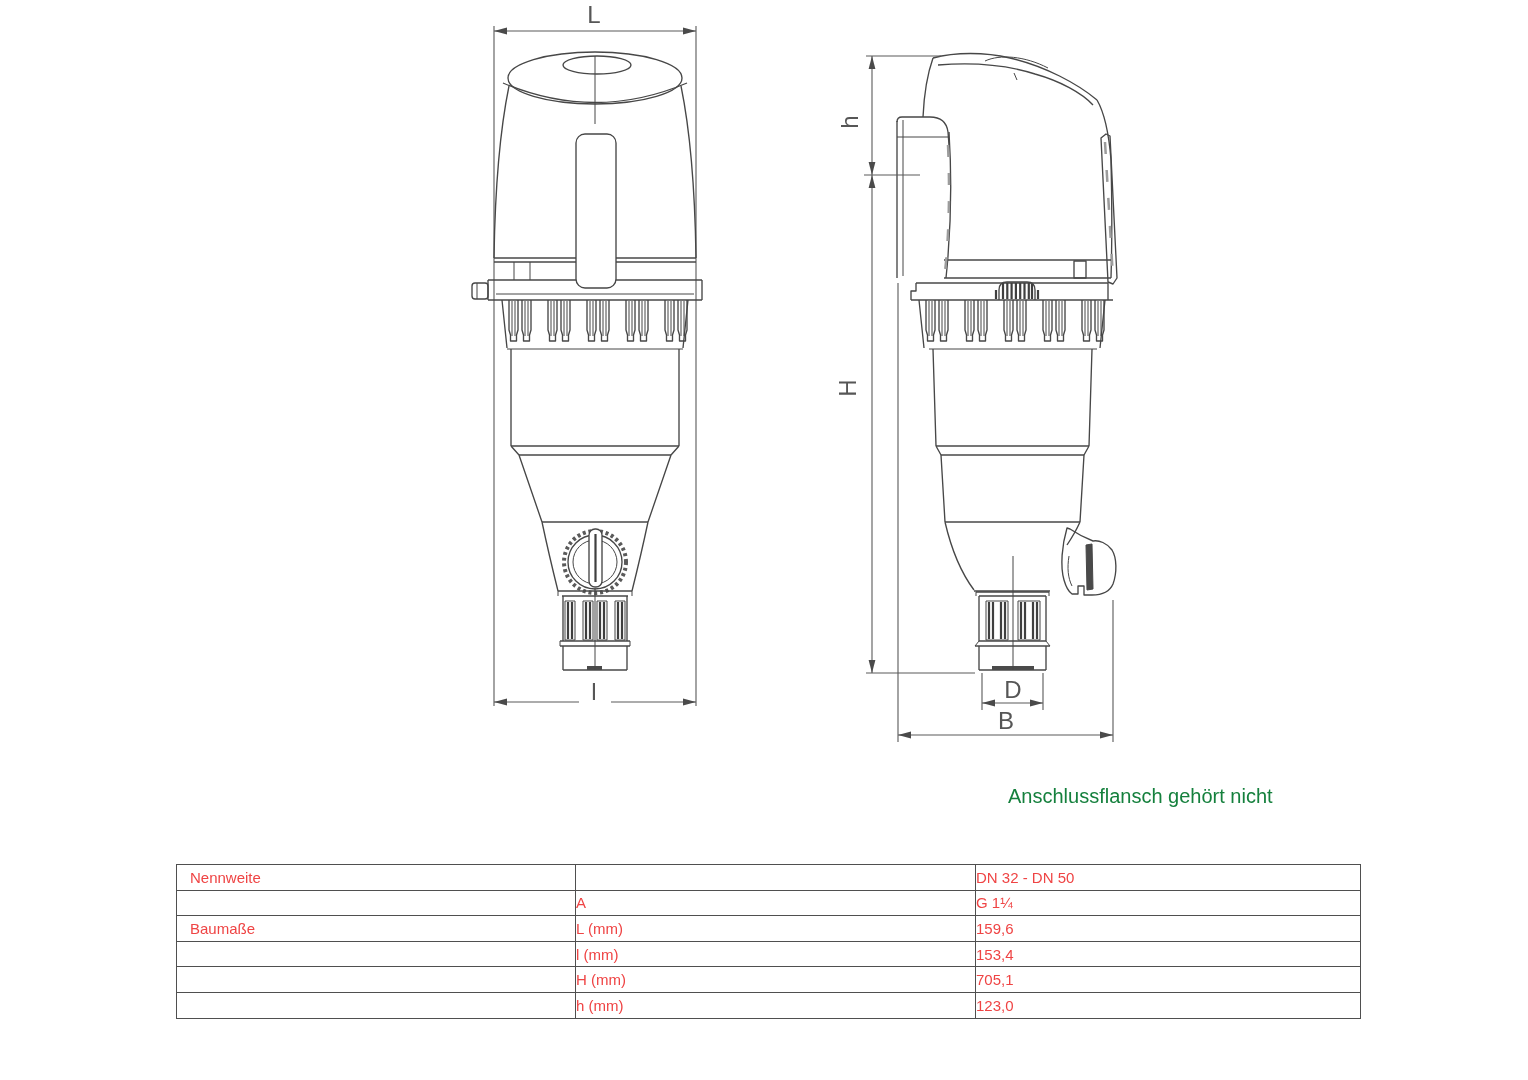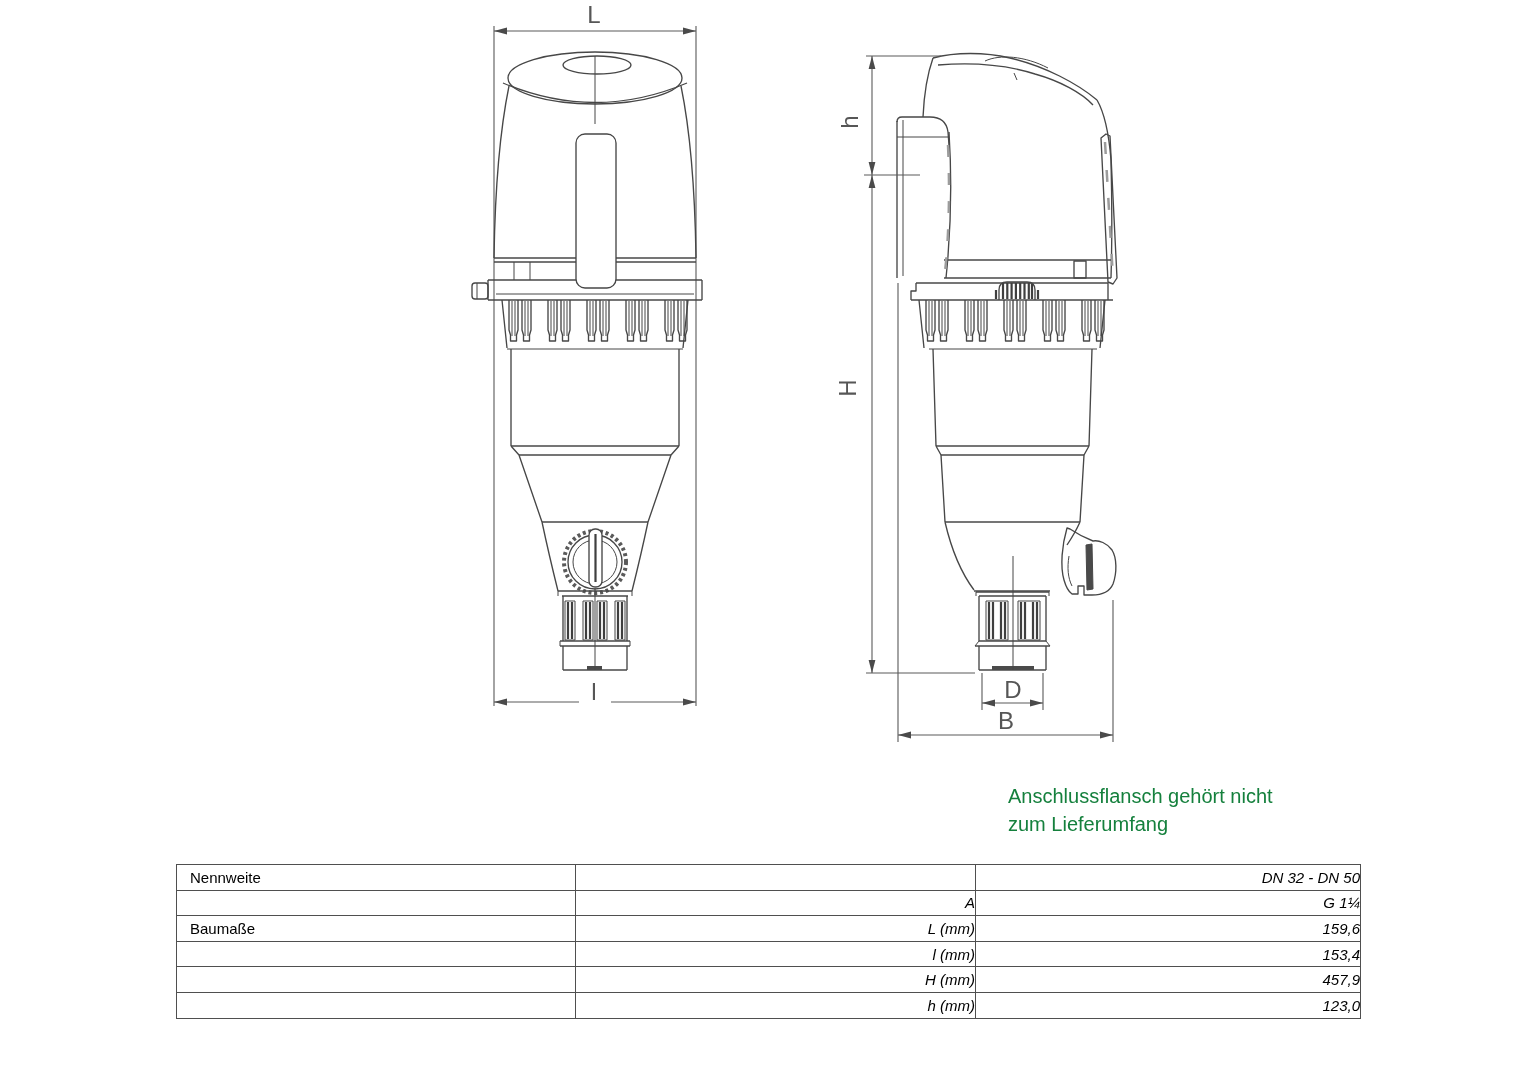--- a/index.html
+++ b/index.html
@@ -14,25 +14,25 @@
   svg .dark{fill:#4a4a4a;stroke:none;}
   svg .dark2{fill:#4a4a4a;stroke:#474747;stroke-width:1;}
   svg .wfill{fill:#ffffff;}
   svg .knurl{stroke-width:4;stroke:#5a5a5a;stroke-dasharray:3 2.8;}
   svg .gdash{stroke:#9c9c9c;stroke-width:2.5;stroke-dasharray:12 16;}
   svg text{fill:#565656;stroke:none;font-family:"Liberation Sans",sans-serif;
       font-size:24px;text-anchor:middle;}
   .note{position:absolute;left:1008px;top:782px;font-size:20px;line-height:28px;
       color:#15803d;}
   table.spec{position:absolute;left:176px;top:864px;width:1184px;border-collapse:collapse;
-      table-layout:fixed;font-size:15px;color:#000000;}
+      table-layout:fixed;font-size:15px;color:#ef4444;}
   table.spec td{border:1.4px solid #4f4f4f;height:24.6px;padding:0;white-space:nowrap;
       overflow:hidden;}
   table.spec td.c1{text-align:left;padding-left:13px;}
-  table.spec td.c2,table.spec td.c3{text-align:right;font-style:italic;}
+  table.spec td.c2,table.spec td.c3{text-align:left;}
 </style>
 </head>
 <body>
 
 <div class="page">
 
   <svg width="1528" height="860" viewBox="0 0 1528 860">
     <defs>
       <g id="blade">
         <path d="M0,0 V30 L1.5,35 V41 H7.5 V35 L9,30 V0"></path>
@@ -221,21 +221,20 @@
       <text x="594" y="700">l</text>
       <text x="858" y="122" transform="rotate(-90 858 122)">h</text>
       <text x="856" y="388" transform="rotate(-90 856 388)">H</text>
       <text x="1013" y="698">D</text>
       <text x="1006" y="729">B</text>
     </g>
   </svg>
 
   <div class="note">
     <div>Anschlussflansch gehört nicht</div>
-    <div>zum Lieferumfang</div>
   </div>
 
   <table class="spec">
     <colgroup>
         <col style="width:399px">
         <col style="width:400px">
         <col style="width:385px">
       </colgroup>
     <tbody>
       <tr>
@@ -254,21 +253,21 @@
         <td class="c3">159,6</td>
       </tr>
       <tr>
         <td class="c1"></td>
         <td class="c2">l (mm)</td>
         <td class="c3">153,4</td>
       </tr>
       <tr>
         <td class="c1"></td>
         <td class="c2">H (mm)</td>
-        <td class="c3">457,9</td>
+        <td class="c3">705,1</td>
       </tr>
       <tr>
         <td class="c1"></td>
         <td class="c2">h (mm)</td>
         <td class="c3">123,0</td>
       </tr>
     </tbody>
   </table>
 
 </div>

